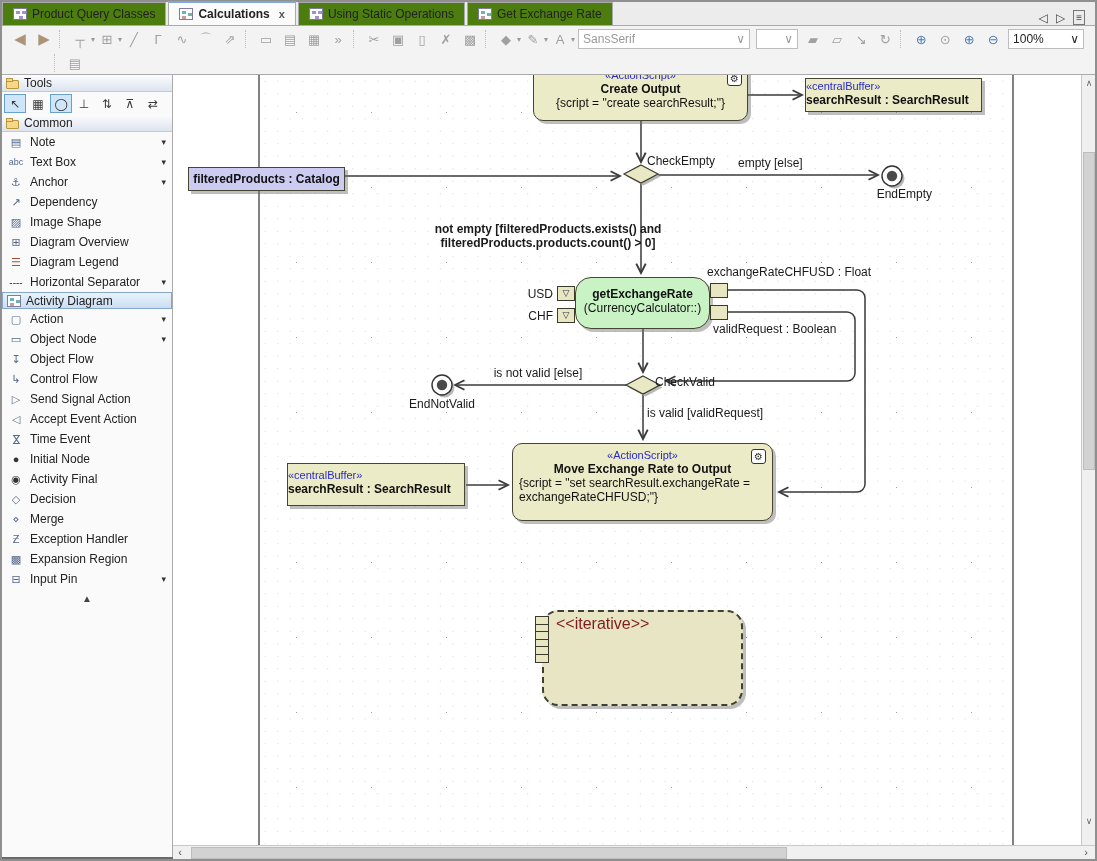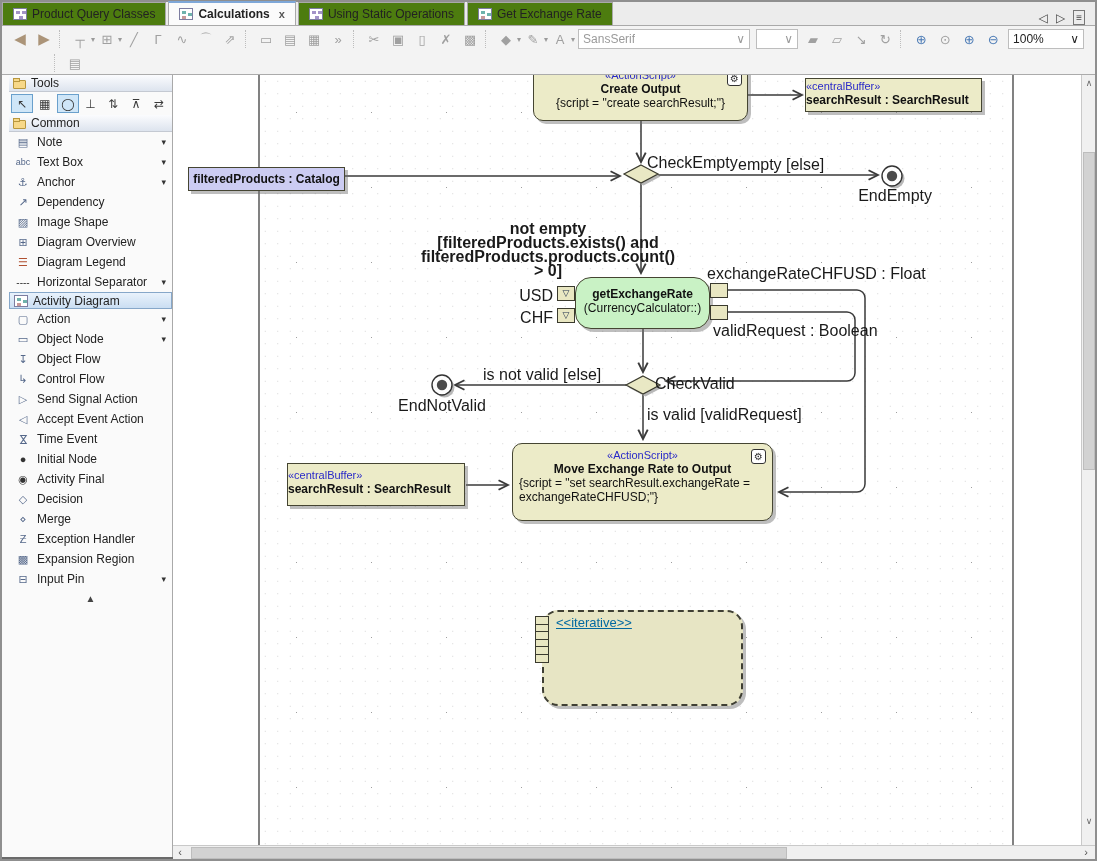--- a/index.html
+++ b/index.html
@@ -31,21 +31,21 @@
   .tbtn.warm{color:#ab9478;font-size:15px;}
   .tbtn.blue{color:#4a7ab5;}
   .dd{font-size:8px;color:#9a9a9a;margin-left:-1px;}
   .tsep{width:6px;height:18px;margin:0 3px;border-left:1px dotted #bdbdbd;}
   .combo{height:20px;border:1px solid #bdbdbd;background:#fff;display:inline-flex;align-items:center;
          justify-content:space-between;font-size:12px;color:#9a9a9a;padding:0 4px;margin:0 3px;}
   .combo .val{overflow:hidden;white-space:nowrap;}
   .combo.dark{color:#222;}
   
   .sidebar{position:absolute;left:2px;top:75px;width:171px;height:782px;background:#fafafa;
-           border-right:1px solid #a9a9a9;font-size:12px;color:#222;padding-left:7px;}
+           border-right:1px solid #a9a9a9;font-size:12px;color:#222;}
   .shead{height:17px;display:flex;align-items:center;gap:5px;padding:0 4px;
          background:linear-gradient(#fbfcfe,#dde4ee);border-bottom:1px solid #c4c9d2;}
   .shead.sel{background:linear-gradient(#e9f2fc,#cadef2);border:1px solid #86a7c9;}
   .folder{width:13px;height:9px;background:#f7d888;border:1px solid #b8973f;border-radius:1px;position:relative;margin-top:2px;}
   .folder::before{content:"";position:absolute;left:-1px;top:-3px;width:5px;height:2px;background:#f7d888;border:1px solid #b8973f;}
   .toolrow{display:flex;gap:1px;padding:2px 2px;height:23px;}
   .tool{width:22px;height:19px;display:flex;align-items:center;justify-content:center;font-size:12px;color:#3a3a3a;
         border:1px solid transparent;}
   .tool.sel{background:#cfe6f8;border:1px solid #6aa0cc;}
   .s-item{height:20px;display:flex;align-items:center;gap:6px;padding:0 3px 0 6px;}
@@ -63,29 +63,29 @@
   svg.layer{position:absolute;left:0;top:0;}
   .node{position:absolute;border:1px solid #454532;background:#ecebc8;color:#111;font-size:12px;
         box-shadow:3px 3px 0 rgba(110,110,110,0.45);}
   .action{border-radius:10px;text-align:center;}
   .stereo{color:#2929c8;font-size:11px;line-height:14px;}
   .ntitle{font-weight:bold;line-height:14px;}
   .nline{line-height:14px;}
   .script{line-height:14px;text-align:left;padding:0 6px;}
   .green{background:#c9f2c5;border-radius:16px;}
   .lav{background:#ccccf2;}
-  .label{position:absolute;font-size:16px;color:#1a1a1a;white-space:nowrap;}
+  .label{position:absolute;font-size:12px;color:#1a1a1a;white-space:nowrap;}
   .c-label{text-align:center;white-space:normal;}
   .pin{position:absolute;width:18px;height:15px;background:#e9e7c2;border:1px solid #3a3a2e;
        font-size:9px;line-height:12px;text-align:center;color:#1a2a4a;}
   .badge{position:absolute;width:15px;height:15px;border:1px solid #333;background:#fff;border-radius:3px;
          font-size:10px;line-height:13px;text-align:center;color:#333;}
   .exp{position:absolute;left:369px;top:535px;width:201px;height:96px;background:#e7e5c4;
        border:2px dashed #3f3f33;border-radius:16px;box-shadow:3px 3px 0 rgba(110,110,110,0.45);}
-  .exp .stamp{position:absolute;left:12px;top:3px;font-size:13px;color:#0369a1;text-decoration:underline;}
+  .exp .stamp{position:absolute;left:12px;top:3px;font-size:16px;color:#7f1d1d;}
   .estack{position:absolute;left:362px;top:541px;width:14px;height:47px;border:1px solid #3a3a2e;
           background:repeating-linear-gradient(to bottom,#e9e7c2 0 6.6px,#3a3a2e 6.6px 7.6px);}
   
   .vscroll{position:absolute;left:1081px;top:75px;width:14px;height:770px;background:#f0f0f0;border-left:1px solid #c9c9c9;}
   .vthumb{position:absolute;left:1px;top:77px;width:12px;height:318px;background:#d2d2d2;border:1px solid #bdbdbd;}
   .varr{position:absolute;left:0;width:14px;height:16px;text-align:center;font-size:9px;color:#666;line-height:16px;}
   .hscroll{position:absolute;left:173px;top:845px;width:922px;height:14px;background:#f0f0f0;border-top:1px solid #c9c9c9;}
   .hthumb{position:absolute;left:18px;top:1px;width:596px;height:12px;background:#d2d2d2;border:1px solid #bdbdbd;}
   .harr{position:absolute;top:0;width:14px;height:14px;text-align:center;font-size:11px;color:#555;line-height:13px;}
 </style>

